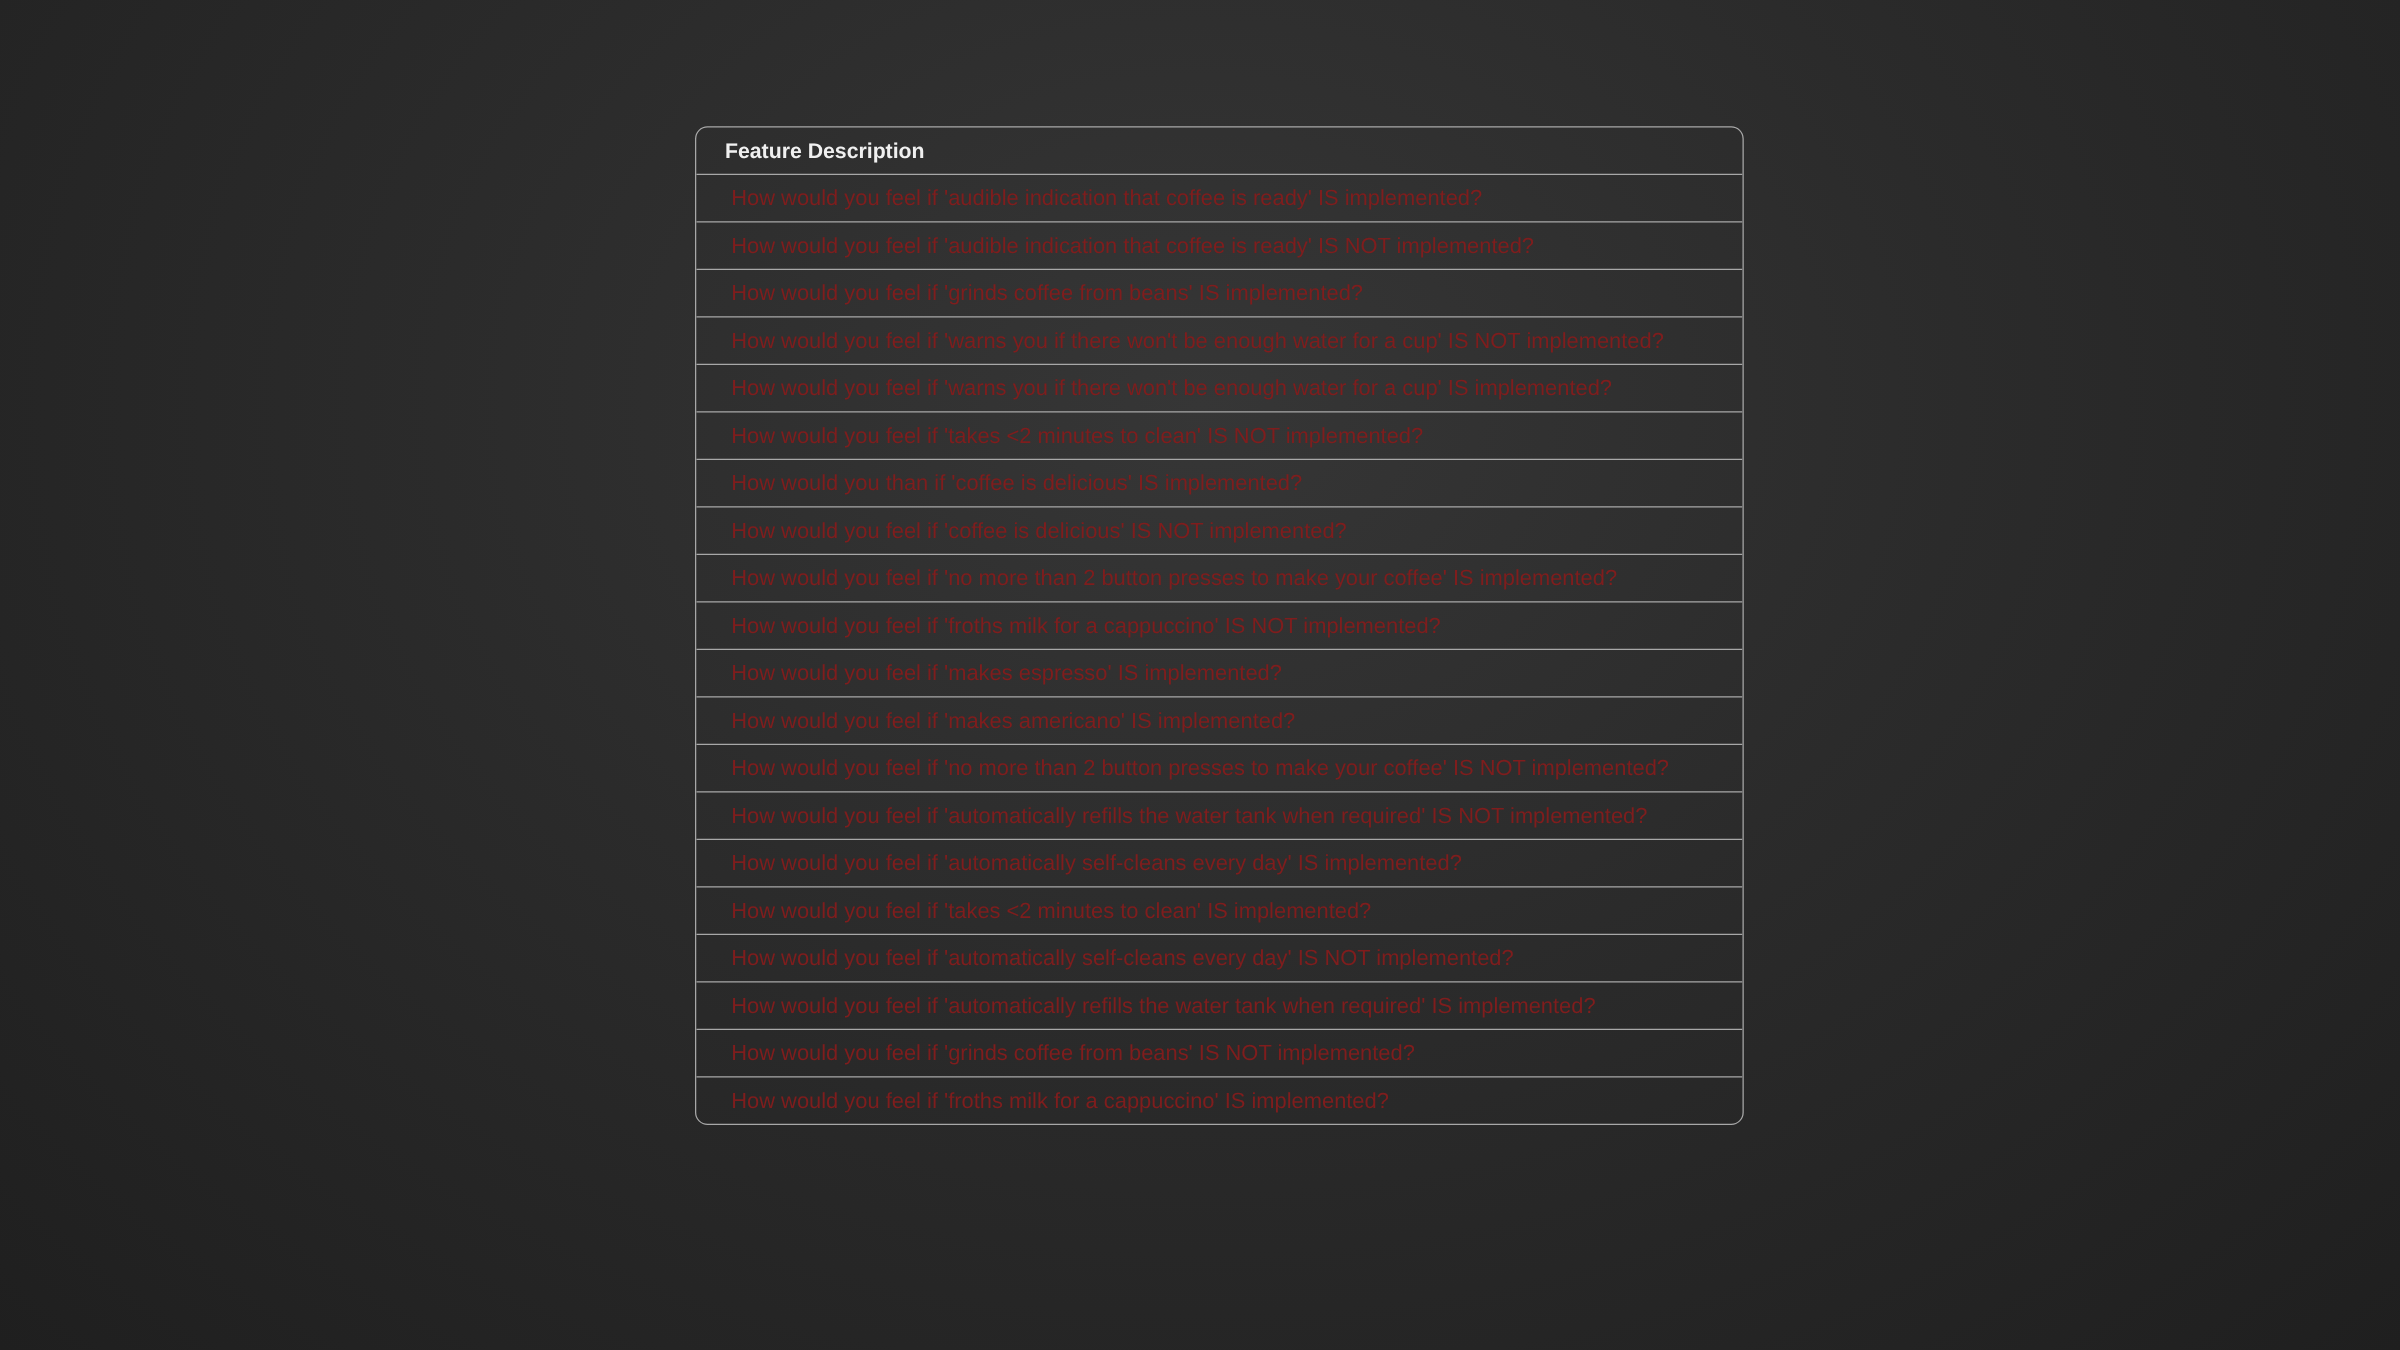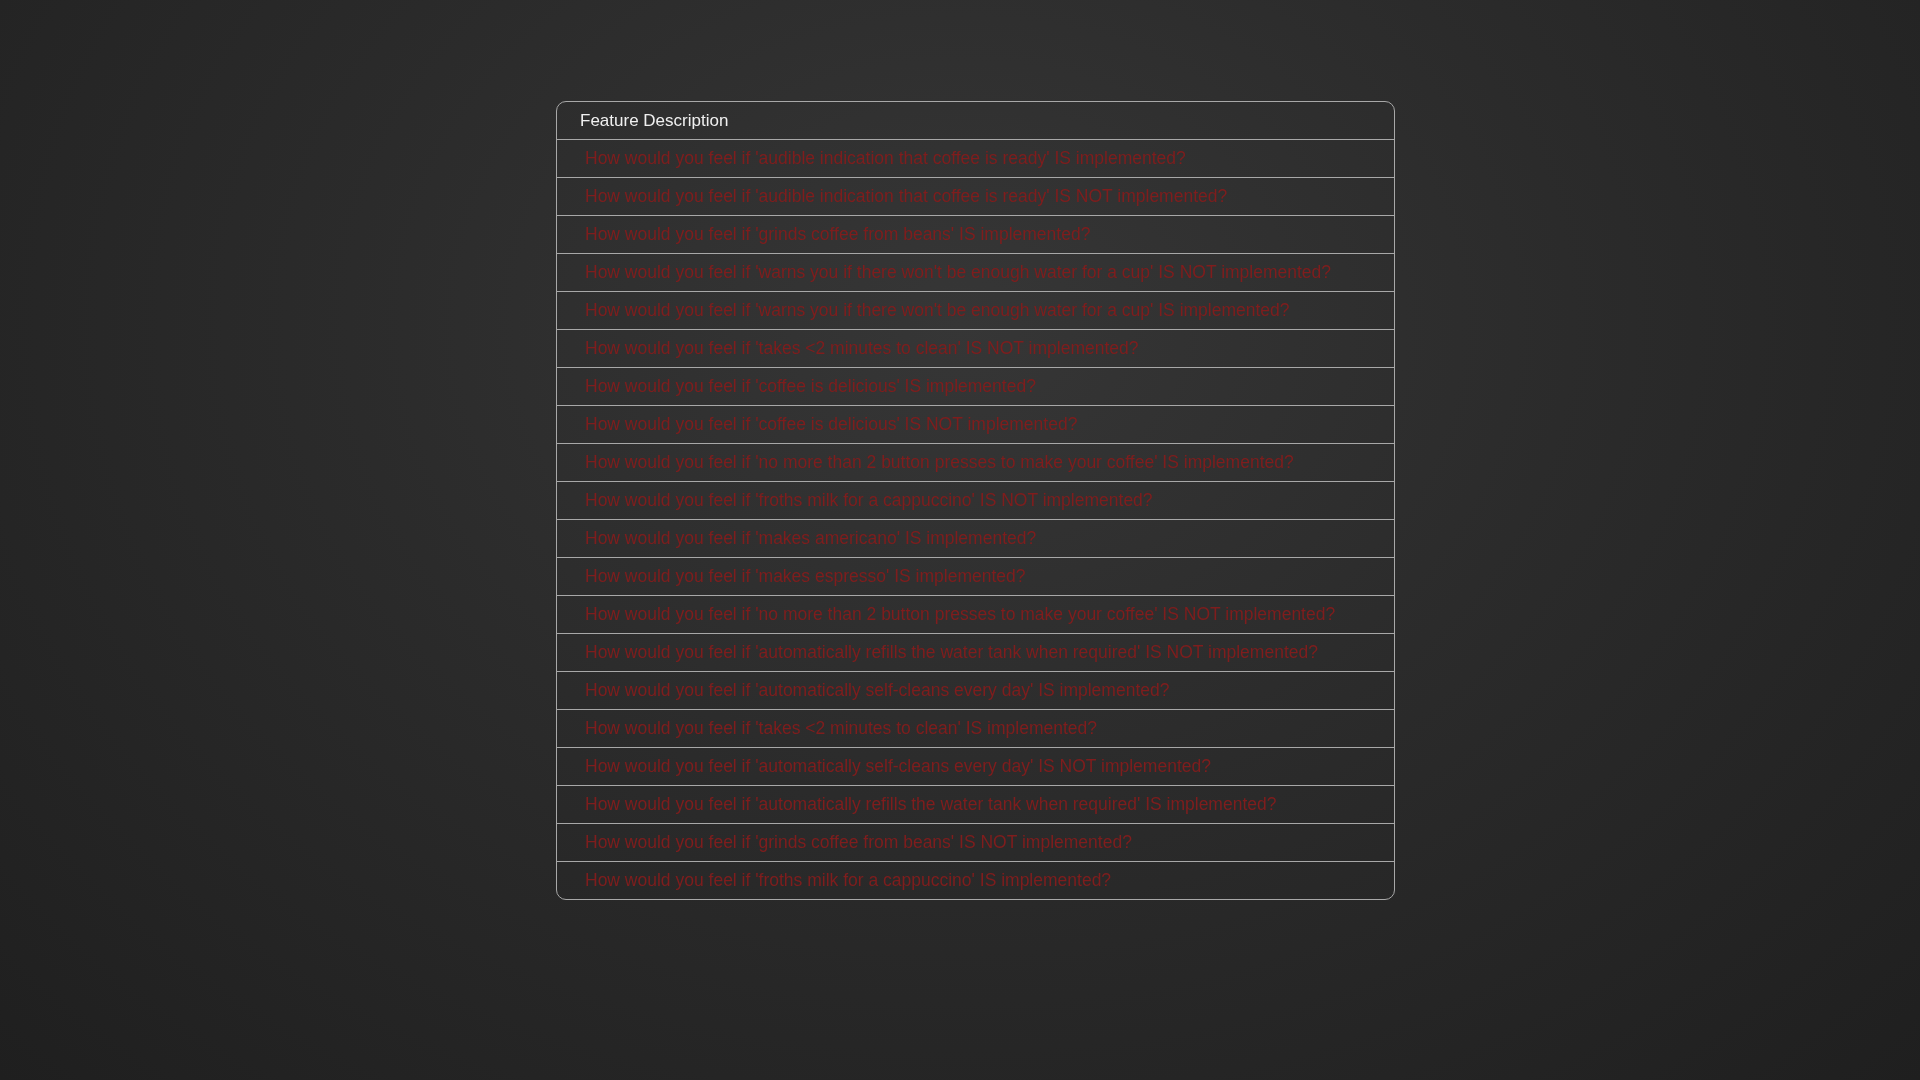--- a/index.html
+++ b/index.html
@@ -15,21 +15,21 @@
     left:556px; top:101px;
     width:837px;
     border:1.5px solid #a8a8a8;
     border-radius:10px;
     overflow:hidden;
   }
   .header{
     height:37px;
     display:flex;align-items:center;
     padding-left:23px;
-    font-weight:normal;
+    font-weight:bold;
     font-size:17px;
     color:#f0f0f0;
     border-bottom:1.5px solid #a8a8a8;
   }
   .row{
     height:37px;
     display:flex;align-items:center;
     padding-left:28px;
     font-size:17.5px;
     color:#7f1d1d;
@@ -42,26 +42,26 @@
 <body>
 
 <div class="table">
   <div class="header">Feature Description</div>
   <div class="row">How would you feel if 'audible indication that coffee is ready' IS implemented?</div>
   <div class="row">How would you feel if 'audible indication that coffee is ready' IS NOT implemented?</div>
   <div class="row">How would you feel if 'grinds coffee from beans' IS implemented?</div>
   <div class="row">How would you feel if 'warns you if there won't be enough water for a cup' IS NOT implemented?</div>
   <div class="row">How would you feel if 'warns you if there won't be enough water for a cup' IS implemented?</div>
   <div class="row">How would you feel if 'takes &lt;2 minutes to clean' IS NOT implemented?</div>
-  <div class="row">How would you feel if 'coffee is delicious' IS implemented?</div>
+  <div class="row">How would you than if 'coffee is delicious' IS implemented?</div>
   <div class="row">How would you feel if 'coffee is delicious' IS NOT implemented?</div>
   <div class="row">How would you feel if 'no more than 2 button presses to make your coffee' IS implemented?</div>
   <div class="row">How would you feel if 'froths milk for a cappuccino' IS NOT implemented?</div>
+  <div class="row">How would you feel if 'makes espresso' IS implemented?</div>
   <div class="row">How would you feel if 'makes americano' IS implemented?</div>
-  <div class="row">How would you feel if 'makes espresso' IS implemented?</div>
   <div class="row">How would you feel if 'no more than 2 button presses to make your coffee' IS NOT implemented?</div>
   <div class="row">How would you feel if 'automatically refills the water tank when required' IS NOT implemented?</div>
   <div class="row">How would you feel if 'automatically self-cleans every day' IS implemented?</div>
   <div class="row">How would you feel if 'takes &lt;2 minutes to clean' IS implemented?</div>
   <div class="row">How would you feel if 'automatically self-cleans every day' IS NOT implemented?</div>
   <div class="row">How would you feel if 'automatically refills the water tank when required' IS implemented?</div>
   <div class="row">How would you feel if 'grinds coffee from beans' IS NOT implemented?</div>
   <div class="row">How would you feel if 'froths milk for a cappuccino' IS implemented?</div>
 </div>
 

